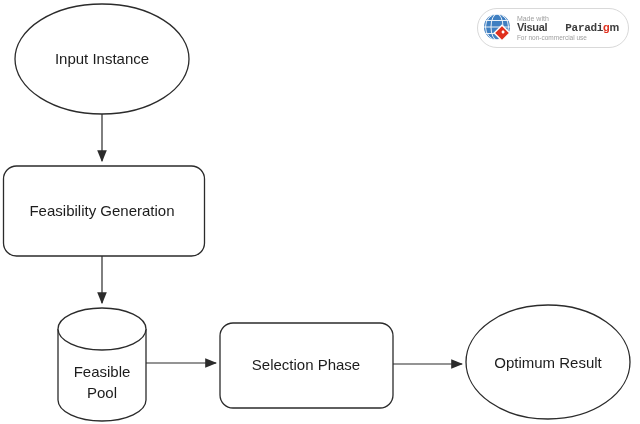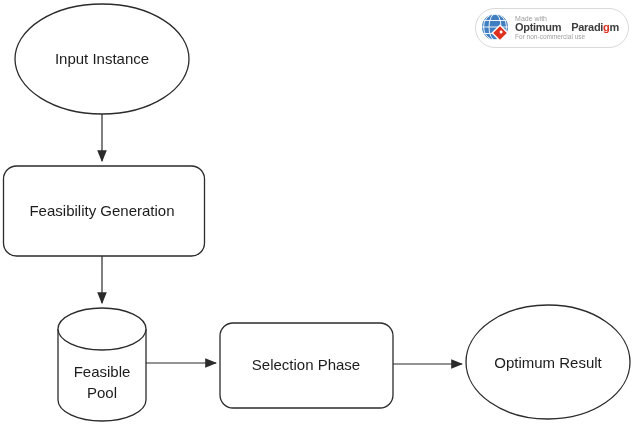--- a/index.html
+++ b/index.html
@@ -64,21 +64,22 @@
     font-size: 11px;
     font-weight: bold;
     letter-spacing: -0.3px;
     color: var(--brand_dark, #3d3d3d);
     white-space: nowrap;
   }
   .wm-brand .accent {
     color: var(--accent_red, #e0301e);
   }
   .wm-brand .part2 {
-    margin-left: 10px;
+    margin-left: 18px;
+    font-family: Liberation Mono, monospace;
   }
   .wm-sub {
     font-size: 6.5px;
     color: var(--badge_text_gray, #9e9e9e);
     white-space: nowrap;
   }
 </style>
 </head>
 <body>
 
@@ -142,18 +143,18 @@
         <line x1="3.5" y1="8.5" x2="26.5" y2="8.5"></line>
         <line x1="3.5" y1="21.5" x2="26.5" y2="21.5"></line>
       </g>
       <g transform="rotate(45 20 21)">
         <rect x="14.5" y="15.5" width="11" height="11" style="fill: var(--accent_red, #e0301e); stroke:#ffffff; stroke-width:1.4;"></rect>
         <circle cx="20" cy="19.5" r="1.5" style="fill:#ffffff;"></circle>
       </g>
     </svg>
     <div class="wm-text">
       <span class="wm-made-with">Made with</span>
-      <span class="wm-brand"><span>Optimum</span><span class="part2">Paradi</span><span class="accent">g</span><span>m</span></span>
+      <span class="wm-brand"><span>Visual</span><span class="part2">Paradi</span><span class="accent">g</span><span>m</span></span>
       <span class="wm-sub">For non-commercial use</span>
     </div>
   </div>
 
 </div>
 
 </body></html>

